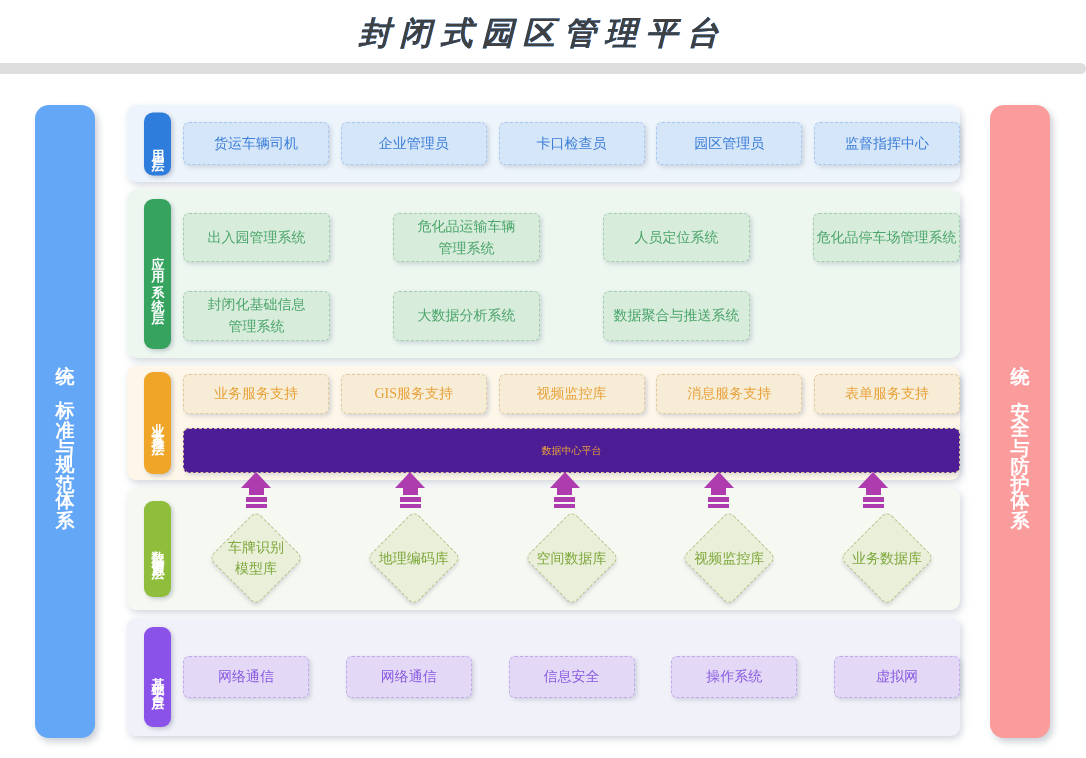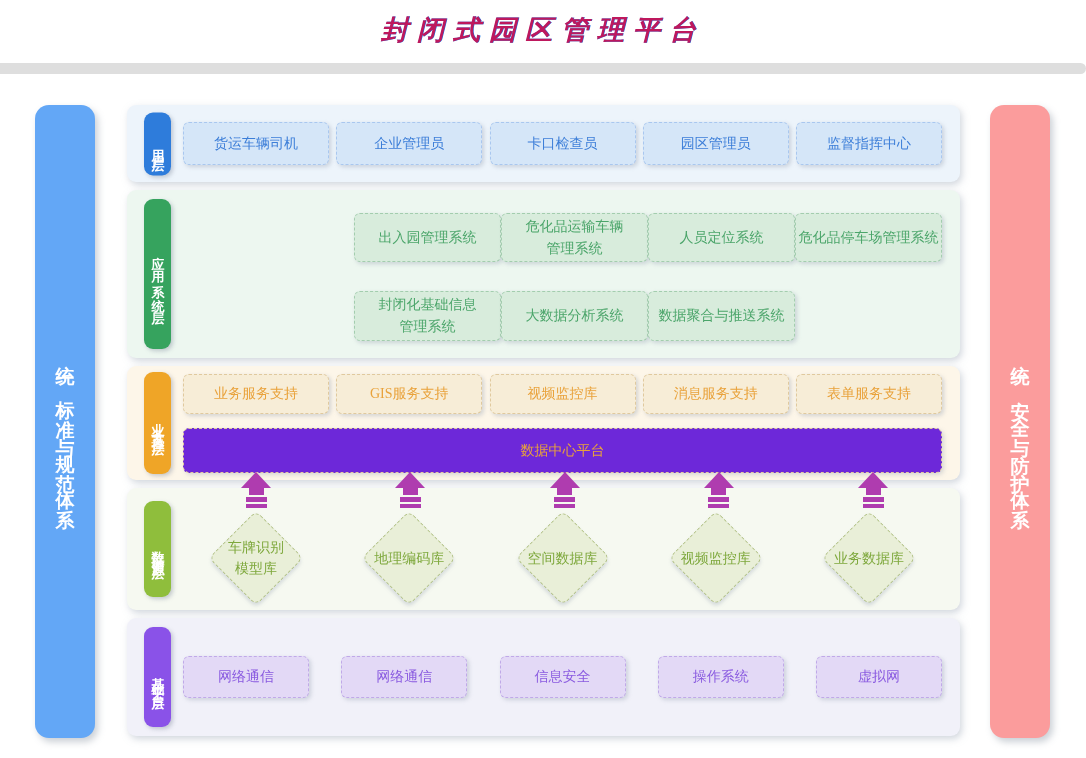--- a/index.html
+++ b/index.html
@@ -3,22 +3,22 @@
 <meta charset="utf-8">
 <style>
   * { margin:0; padding:0; box-sizing:border-box; }
   html,body { background:#ffffff; }
   body { font-family:"Liberation Sans", sans-serif; }
 
   .stage { position:relative; width:1086px; height:758px; background:#fff; overflow:hidden; }
 
   .title {
     position:absolute; top:12px; left:0; right:0;
-    text-align:center; font-size:27px; font-weight:bold; font-style:italic;
-    letter-spacing:9px; color:#be185d;
+    text-align:center; font-size:32px; font-weight:bold; font-style:italic;
+    letter-spacing:9px; color:#404040;
     text-shadow:0.6px 0 0 #1677E8;
   }
 
   .gray-bar { position:absolute; top:63px; left:0; width:1086px; height:11px; background:#dedede; border-radius:0 6px 6px 0; }
 
   
   .side {
     position:absolute; top:105px; width:60px; height:633px; border-radius:14px;
     display:flex; align-items:center; justify-content:center;
     box-shadow:3px 4px 7px rgba(140,150,165,.45);
@@ -45,48 +45,48 @@
     width:27px; border-radius:9px; display:flex; align-items:center; justify-content:center;
     box-shadow:2px 2px 4px rgba(120,130,150,.4);
   }
   .pill .vtext { writing-mode:vertical-rl; text-orientation:upright; color:#fff; font-size:13px; font-weight:bold; }
   .pill-user { height:63px;  background:#2e7cdb; } .pill-user .vtext { letter-spacing:5px;  padding-top:5px; }
   .pill-app  { height:150px; background:#36a35e; } .pill-app  .vtext { letter-spacing:14px; padding-top:14px; }
   .pill-biz  { height:102px; background:#efa527; } .pill-biz  .vtext { letter-spacing:5px;  padding-top:5px; }
   .pill-data { height:96px;  background:#8fbe3c; } .pill-data .vtext { letter-spacing:4px;  padding-top:4px; }
   .pill-base { height:100px; background:#8a52e8; } .pill-base .vtext { letter-spacing:5px;  padding-top:5px; }
 
-  .content { margin-left:56px; margin-right:18px; }
+  .content { margin-left:56px; margin-right:0; }
   .row5 { display:flex; justify-content:space-between; }
 
   .box {
     display:flex; align-items:center; justify-content:center; text-align:center;
     border-radius:6px; font-size:14px; border:1px dashed;
     box-shadow:2px 2px 4px rgba(150,160,178,.4);
   }
 
   
   .p-user .content { padding-top:17px; }
   .box-user { width:146px; height:43px; background:#d5e6f8; border-color:#a9c7ef; color:#3c7ed8; }
 
   
   .p-app .content { padding-top:23px; display:flex; flex-direction:column; gap:29px; }
-  .app-row { display:flex; justify-content:flex-end; }
+  .app-row { display:flex; justify-content:space-between; }
   .box-app { width:147px; min-height:48px; background:#d8ecdc; border-color:#a3cdae; color:#4ba56a; line-height:1.55; padding:2px; }
   .box-app .narrow { display:inline-block; max-width:102px; }
   .spacer { width:147px; visibility:hidden; }
 
   
   .p-biz .content { padding-top:8px; }
   .box-biz { width:146px; height:40px; background:#f7edd7; border-color:#e0c99e; color:#e9a23b; }
   .bar-biz {
     margin-top:14px; height:45px; width:100%;
-    background:#6d28d9; border:1px dashed #e0c99e; border-radius:6px;
+    background:#4c1d95; border:1px dashed #e0c99e; border-radius:6px;
     display:flex; align-items:center; justify-content:center;
-    color:#e9a23b; font-size:14px; box-shadow:2px 2px 4px rgba(150,160,178,.35);
+    color:#e9a23b; font-size:10px; box-shadow:2px 2px 4px rgba(150,160,178,.35);
   }
 
   
   .arrows { position:absolute; left:56px; right:14px; top:-16px; display:flex; justify-content:space-between; z-index:5; }
   .arrow-cell { width:146px; display:flex; justify-content:center; }
   .arrow { display:flex; flex-direction:column; align-items:center; }
   .arrow .tri  { width:0; height:0; border-left:15px solid transparent; border-right:15px solid transparent; border-bottom:16px solid #af3caf; }
   .arrow .stem { width:15px; height:7px; background:#af3caf; }
   .arrow .bar1 { width:21px; height:5px; background:#af3caf; margin-top:2px; }
   .arrow .bar2 { width:21px; height:4px; background:#af3caf; margin-top:2px; }

